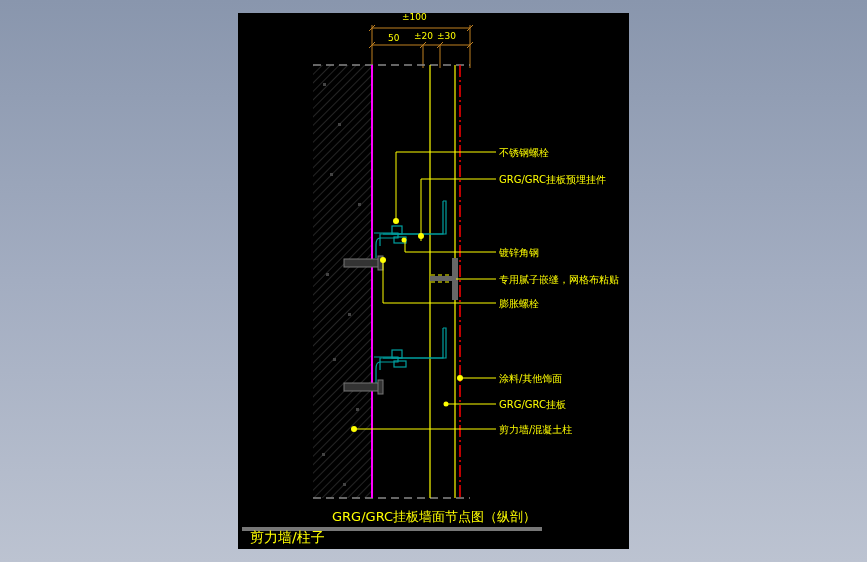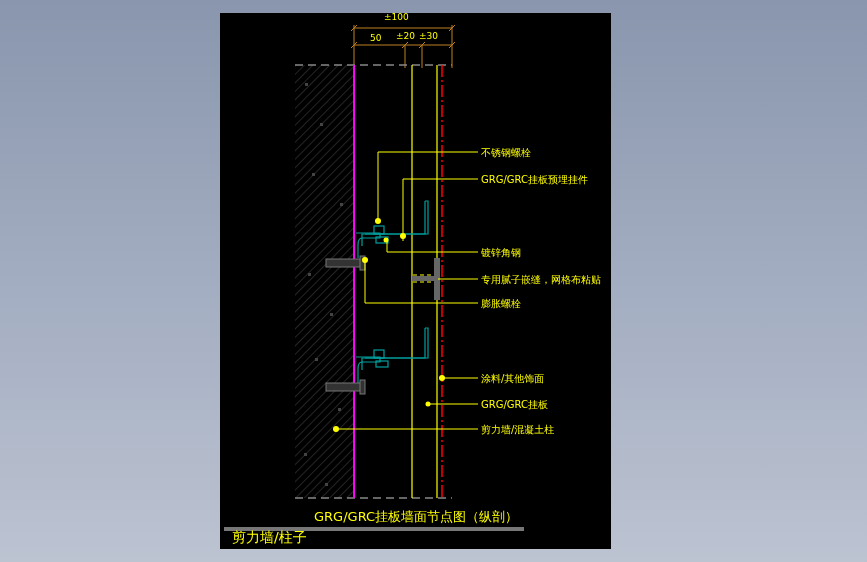--- a/index.html
+++ b/index.html
@@ -2,21 +2,21 @@
 <html><head>
 <meta charset="utf-8">
 <style>
   html, body { margin:0; padding:0; }
   body {
     width:867px; height:562px; overflow:hidden; position:relative;
     background: linear-gradient(to bottom, #8996ad 0%, #a3adc1 50%, #bcc3d1 100%);
     font-family: "DejaVu Sans", sans-serif;
   }
   #canvas {
-    position:absolute; left:220px; top:13px; width:391px; height:536px;
+    position:absolute; left:238px; top:13px; width:391px; height:536px;
     background:#000;
   }
   svg { position:absolute; left:0; top:0; }
   .lbl { fill:#ffff00; font-family:"DejaVu Sans", sans-serif; font-size:10px; }
   .dim { fill:#ffff00; font-family:"DejaVu Sans", sans-serif; font-size:9px; }
   .title { fill:#ffff00; font-family:"DejaVu Sans", sans-serif; font-size:13px; }
   .sub { fill:#ffff00; font-family:"DejaVu Sans", sans-serif; font-size:14px; }
 </style>
 </head>
 <body>

